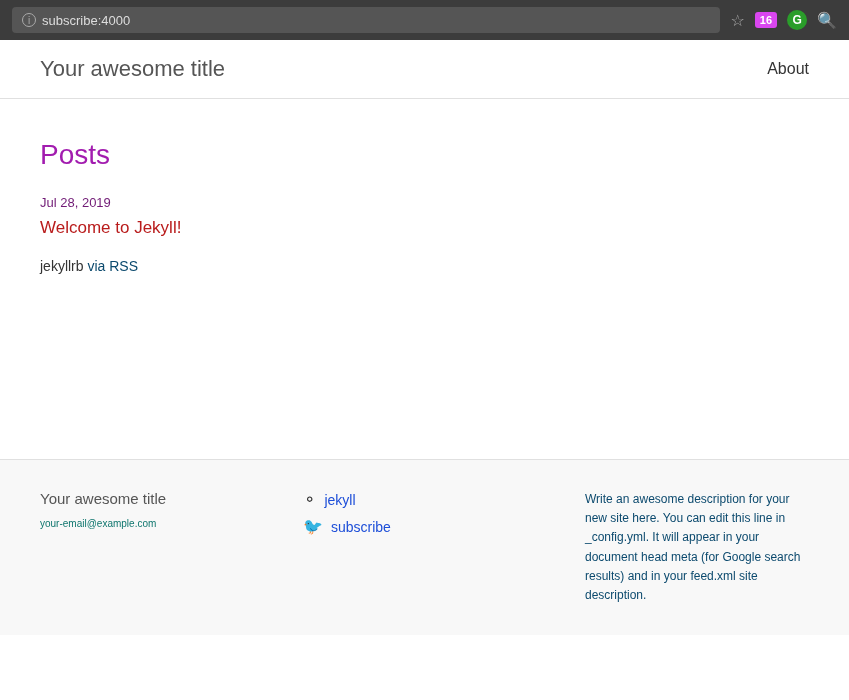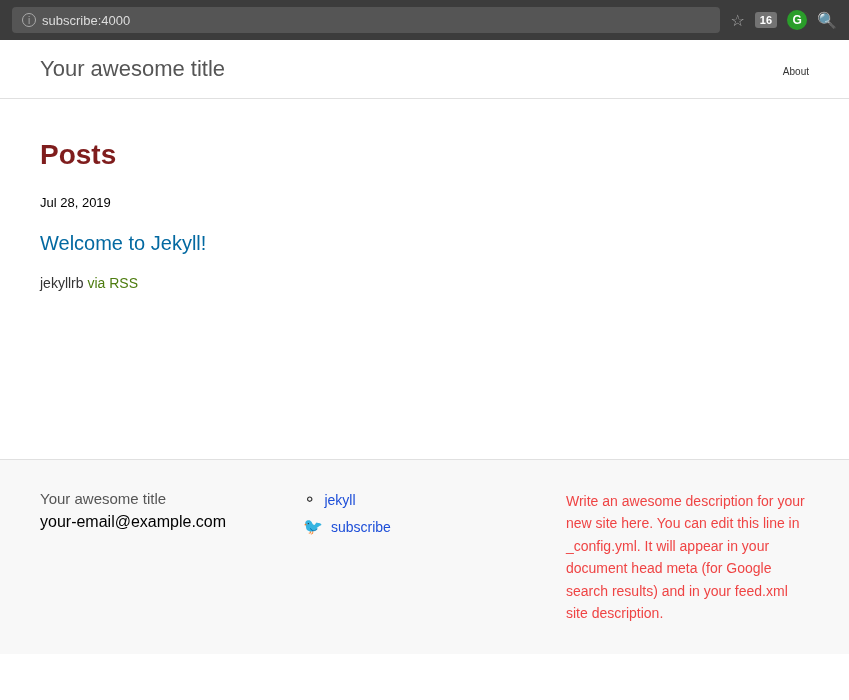--- a/index.html
+++ b/index.html
@@ -42,21 +42,21 @@
       display: flex;
       align-items: center;
       gap: 10px;
     }
     .browser-icon {
       color: #aaa;
       font-size: 16px;
       cursor: pointer;
     }
     .browser-icon-red {
-      background: #737373;
+      background: #d946ef;
       color: #fff;
       border-radius: 3px;
       padding: 2px 5px;
       font-size: 11px;
       font-weight: bold;
       position: relative;
     }
     .browser-icon-green {
       background: #2a9d2a;
       color: #fff;
@@ -79,75 +79,75 @@
       justify-content: space-between;
       background: #fff;
     }
     .site-title {
       font-size: 22px;
       color: #555;
       font-weight: normal;
       text-decoration: none;
     }
     .site-nav a {
-      font-size: 10px;
+      font-size: 16px;
       color: #333;
       text-decoration: none;
       margin-left: 18px;
     }
 
     
     .main-content {
       padding: 40px 40px 60px;
       min-height: 360px;
     }
     .posts-heading {
       font-size: 28px;
-      font-weight: bold;
-      color: #7f1d1d;
+      font-weight: normal;
+      color: #a21caf;
       margin-bottom: 24px;
     }
     .post-date {
       font-size: 13px;
-      color: #000000;
-      margin-bottom: 22px;
+      color: #701a75;
+      margin-bottom: 8px;
     }
     .post-title-link {
-      font-size: 20px;
-      color: #0369a1;
+      font-size: 17px;
+      color: #b91c1c;
       text-decoration: none;
       display: block;
       margin-bottom: 20px;
     }
     .subscribe-text {
       font-size: 14px;
       color: #333;
     }
     .subscribe-text a {
-      color: #4d7c0f;
+      color: #0c4a6e;
       text-decoration: none;
     }
 
     
     .site-footer {
       border-top: 1px solid #e0e0e0;
       background: #f8f8f8;
       padding: 30px 40px;
       display: grid;
       grid-template-columns: 1fr 1fr 1fr;
       gap: 20px;
     }
     .footer-col-title {
       font-size: 15px;
       color: #555;
       margin-bottom: 6px;
     }
     .footer-email-link {
-      color: #000000;
-      font-size: 16px;
+      color: #0f766e;
+      font-size: 10px;
       text-decoration: none;
     }
     .footer-social {
       display: flex;
       flex-direction: column;
       gap: 8px;
     }
     .footer-social-item {
       display: flex;
       align-items: center;
@@ -161,23 +161,24 @@
     .social-icon {
       font-size: 16px;
     }
     .github-icon {
       color: #333;
     }
     .twitter-icon {
       color: #1da1f2;
     }
     .footer-description {
-      font-size: 14px;
-      color: #ef4444;
+      font-size: 12px;
+      color: #0c4a6e;
       line-height: 1.6;
+      margin-left: 19px;
     }
   </style>
 </head>
 <body>
 
 <div class="browser-chrome">
   <div class="browser-address-bar">
     <div class="browser-info-icon">
       <span>i</span>
     </div>

